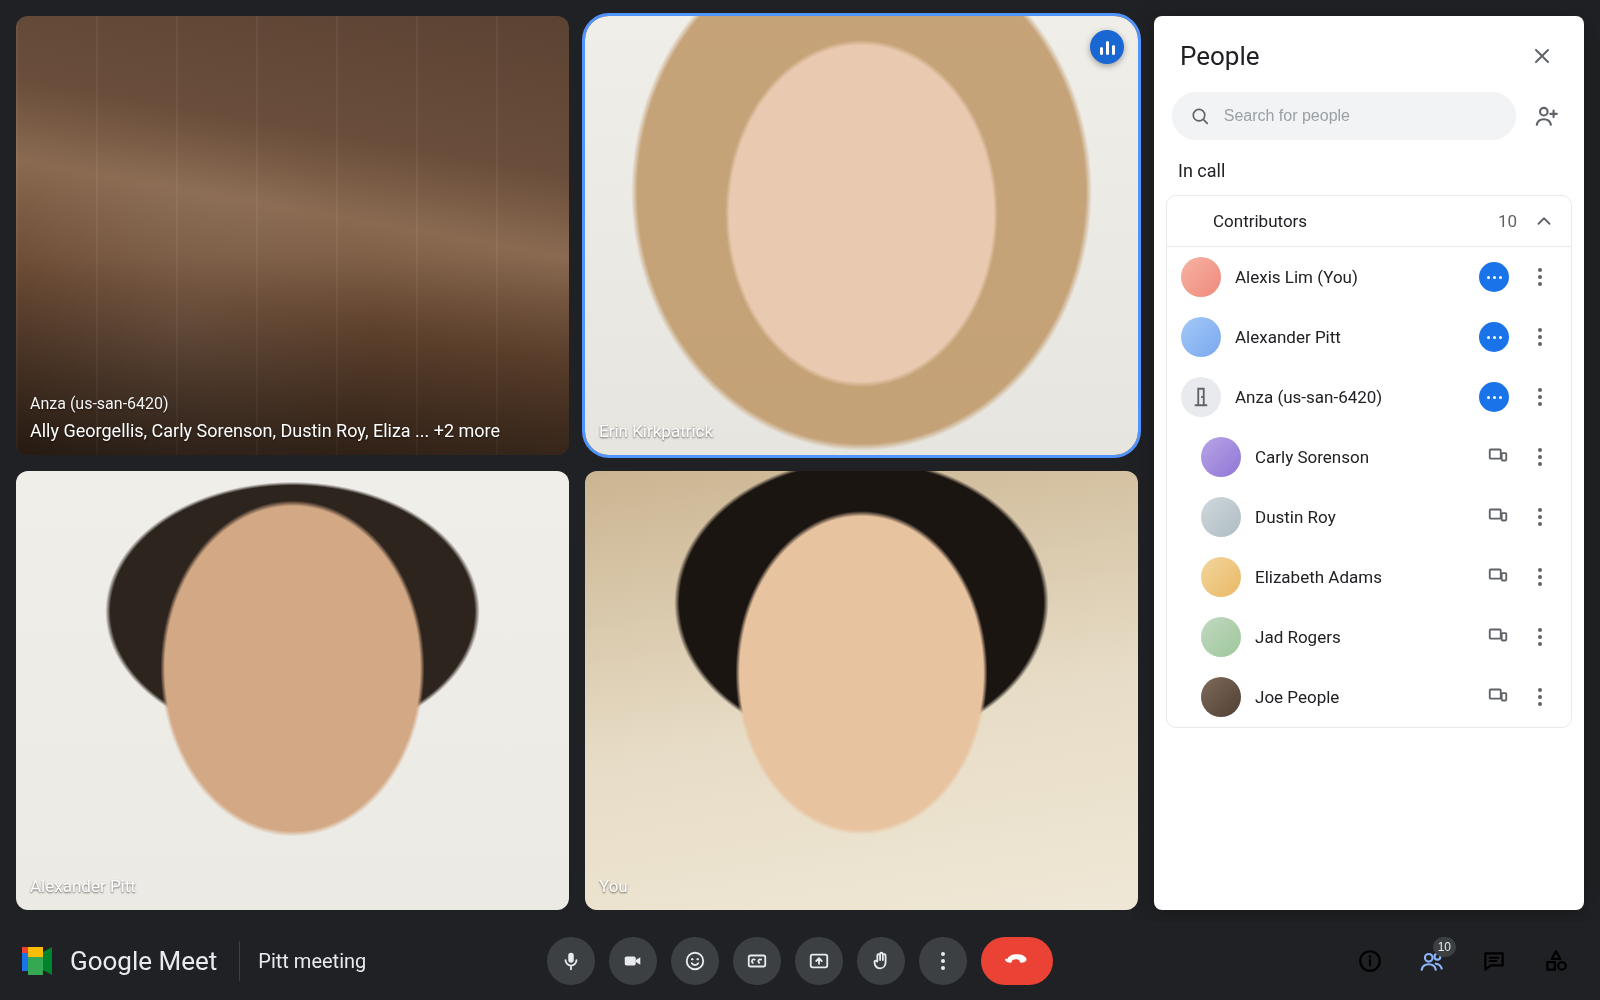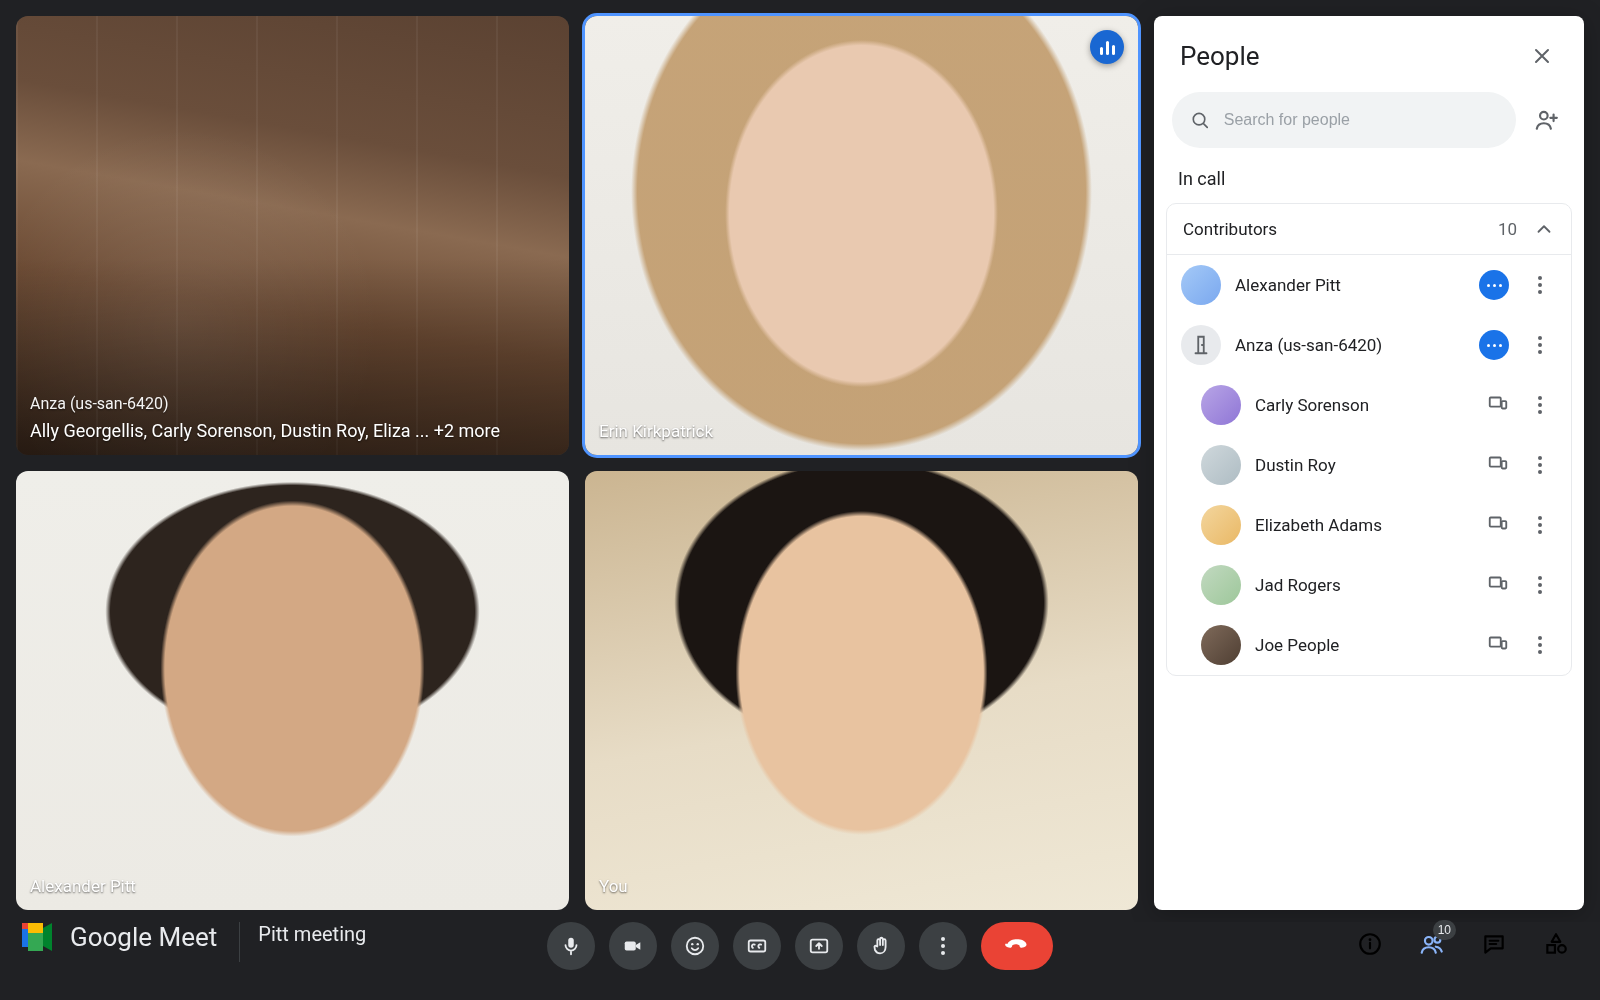--- a/index.html
+++ b/index.html
@@ -43,21 +43,21 @@
   }
   .tile {
     position: relative;
     border-radius: 12px;
     overflow: hidden;
     background: #2a2c2f;
   }
   .tile.active {
     outline: 3px solid var(--outline);
     outline-offset: 0;
-    border-radius: 12px;
+    border-radius: 24px;
     text-align: right;
   }
   .tile-caption {
     position: absolute;
     left: 14px;
     bottom: 12px;
     font-size: 17px;
     text-shadow: 0 1px 2px rgba(0,0,0,.6);
     line-height: 1.35;
   }
@@ -124,42 +124,42 @@
     display:flex; align-items:center; justify-content:space-between;
     padding: 20px 22px 10px 26px;
   }
   .panel-title{ font-size: 26px; color: var(--grey900); font-weight: 400; }
   .close-btn{ width:40px; height:40px; border:none; background:transparent; border-radius:50%; cursor:pointer; display:flex; align-items:center; justify-content:center; }
 
   .search-row{ display:flex; align-items:center; gap:10px; padding: 6px 18px 14px 18px; }
   .search{
     flex:1 1 auto; display:flex; align-items:center; gap:12px;
     background: var(--grey100); border-radius: 999px;
-    height: 56px; padding: 0 18px;
+    height: 48px; padding: 0 18px;
   }
   .search input{ border:none; background:transparent; outline:none; font-size:16px; color: var(--grey900); width:100%; }
   .search input::placeholder{ color: var(--grey500); }
   .add-people-btn{ width:40px; height:40px; border:none; background:transparent; border-radius:50%; cursor:pointer; display:flex; align-items:center; justify-content:center; }
 
   .section-label{ padding: 6px 24px 10px; font-size: 18px; color: var(--grey900); }
 
   .contrib-box{
     margin: 4px 12px 0 12px;
     border: 1px solid var(--grey200);
     border-radius: 10px;
     overflow: hidden;
     display:flex; flex-direction:column;
     min-height: 0;
   }
   .contrib-header{
     display:flex; align-items:center; justify-content:space-between;
     padding: 14px 16px;
     border-bottom: 1px solid var(--grey200);
   }
-  .contrib-title{ font-size:17px; color: var(--grey900); }
+  .contrib-title{ font-size:17px; color: var(--grey900); margin-left: 30px; }
   .contrib-right{ display:flex; align-items:center; gap:16px; color: var(--grey700); }
   .contrib-count{ font-size:17px; }
 
   .people-list{ overflow-y:auto; }
   .person{
     display:flex; align-items:center; gap:14px;
     padding: 10px 14px;
   }
   .person.nested{ padding-left: 34px; }
   .avatar{
@@ -180,21 +180,21 @@
   .badge-blue span{ width:3px; height:3px; background:#fff; border-radius:50%; }
   .more-btn{ width:34px; height:34px; border:none; background:transparent; border-radius:50%; cursor:pointer; display:flex; align-items:center; justify-content:center; }
   .more-dots{ display:flex; flex-direction:column; gap:3px; }
   .more-dots span{ width:4px; height:4px; background: var(--grey700); border-radius:50%; }
   .device-icon{ color: var(--grey700); }
 
   
   .bottombar{
     position:absolute; left:0; right:0; bottom:0;
     height: 78px;
-    display:flex; align-items:flex-start;
+    display:flex; align-items:center;
     padding: 0 22px;
     background: var(--bg);
   }
   .brand{ display:flex; align-items:center; gap:14px; }
   .brand-name{ font-size: 26px; color:#e8eaed; }
   .vline{ width:1px; height:40px; background:#3c4043; margin: 0 18px 0 22px; }
   .meeting-name{ font-size:20px; color:#e8eaed; }
 
   .ctrls{ position:absolute; left:50%; transform:translateX(-50%); display:flex; align-items:center; gap:14px; }
   .ctrl{
@@ -364,20 +364,36 @@
         <div class="contrib-right">
           <span class="contrib-count">10</span>
           <svg width="22" height="22" style="color:#5f6368">
               <use href="#i-chevup"></use>
             </svg>
         </div>
       </div>
 
       <div class="people-list" id="people-list">
 
+      <div class="person">
+            <div class="avatar" style="background: linear-gradient(135deg, rgb(247, 179, 164), rgb(239, 137, 122));"></div>
+            <div class="p-name">Alexis Lim (You)</div>
+            <div class="badge-blue">
+              <span></span>
+              <span></span>
+              <span></span>
+            </div>
+            <button class="more-btn">
+              <div class="more-dots">
+                <span></span>
+                <span></span>
+                <span></span>
+              </div>
+            </button>
+          </div>
           <div class="person">
             <div class="avatar" style="background: linear-gradient(135deg, rgb(164, 201, 247), rgb(122, 168, 239));"></div>
             <div class="p-name">Alexander Pitt</div>
             <div class="badge-blue">
               <span></span>
               <span></span>
               <span></span>
             </div>
             <button class="more-btn">
               <div class="more-dots">

